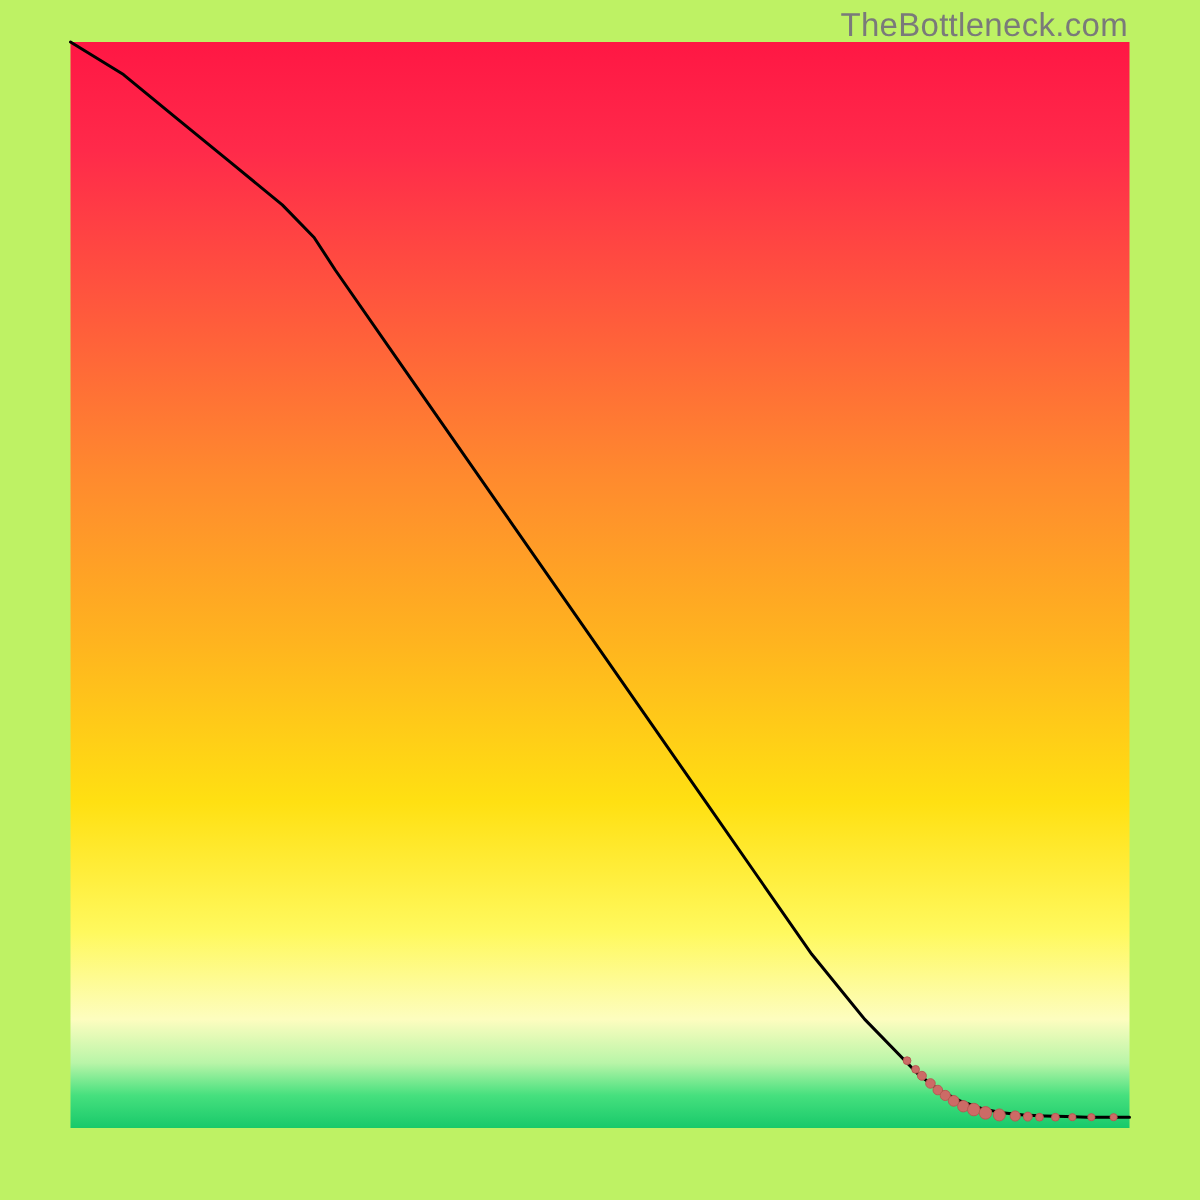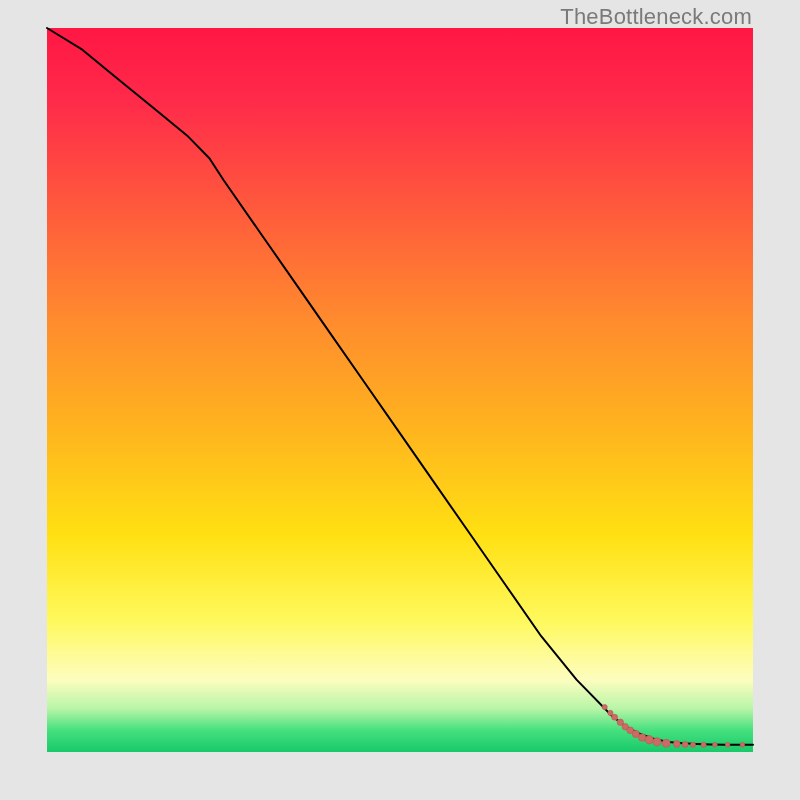--- a/index.html
+++ b/index.html
@@ -8,21 +8,21 @@
     width: 800px;
     height: 800px;
     background: #000;
     font-family: Arial, Helvetica, sans-serif;
     overflow: hidden;
   }
   .frame {
     position: relative;
     width: 800px;
     height: 800px;
-    background: #e5e5e5;
+    background: #bef264;
   }
   .plot {
     position: absolute;
     left: 47px;
     top: 28px;
     width: 706px;
     height: 724px;
     
     background: linear-gradient(
       to bottom,

